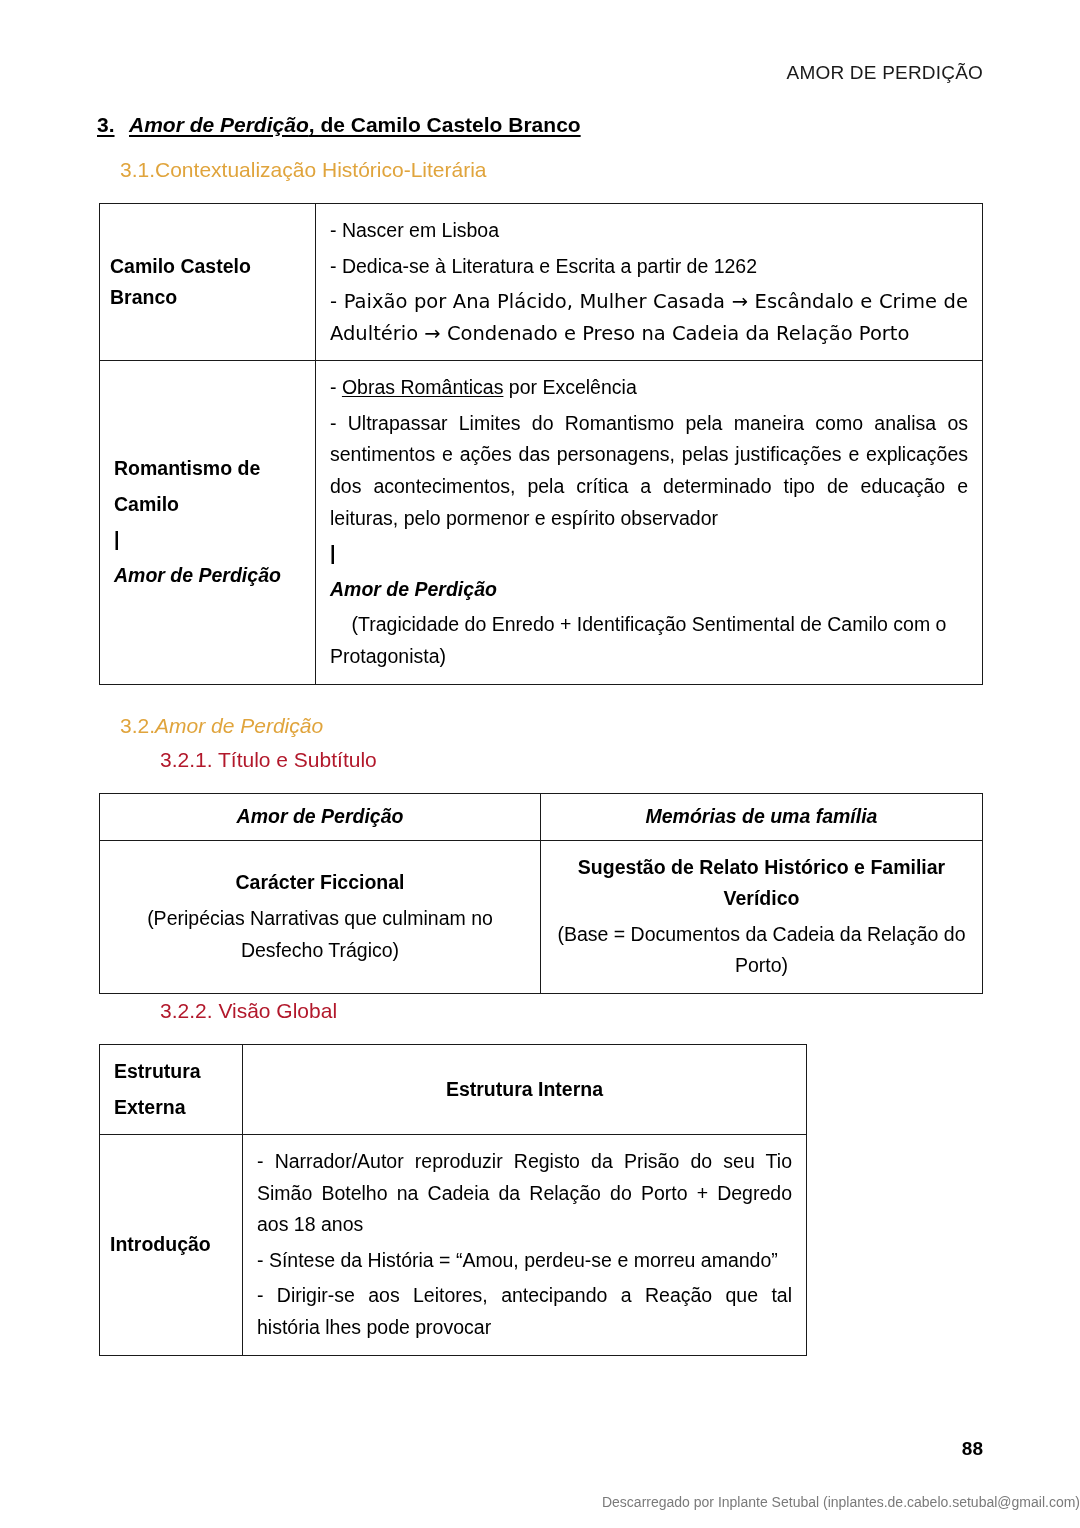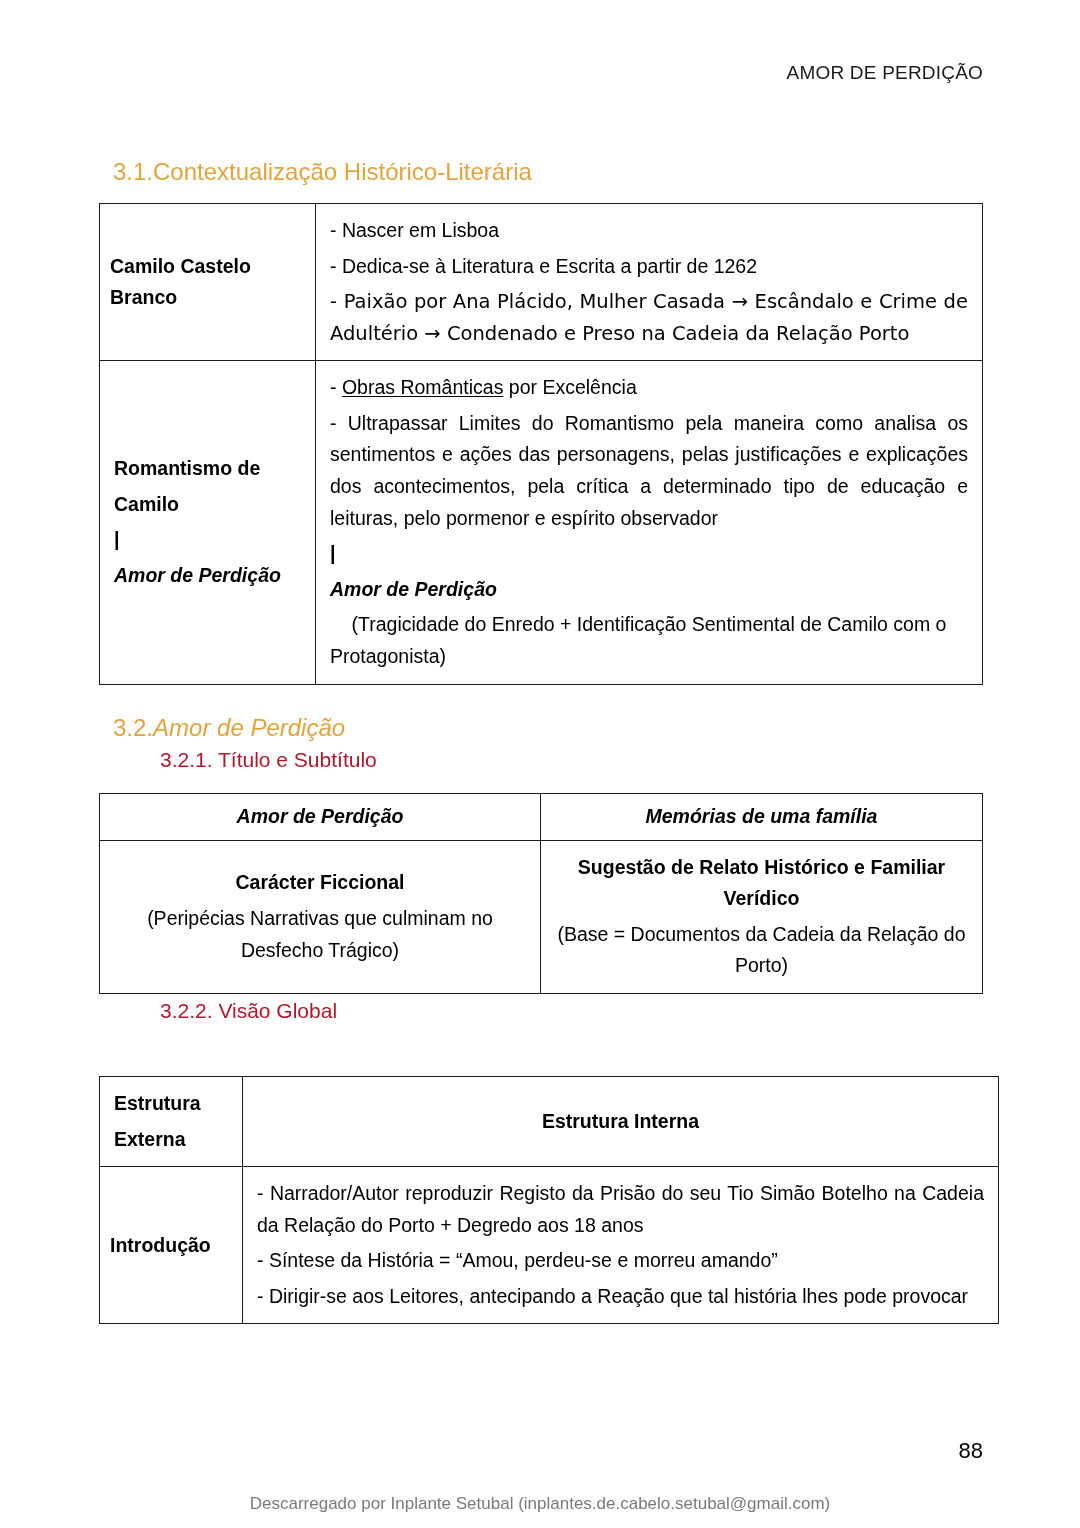--- a/index.html
+++ b/index.html
@@ -53,23 +53,23 @@
   .h-main .underlined {
     text-decoration: underline;
     text-underline-offset: 3px;
   }
   .h-main .ital {
     font-style: italic;
   }
 
   .h-sub1 {
     position: absolute;
-    left: 113px;
+    left: 120px;
     top: 158px;
-    font-size: 24px;
+    font-size: 21px;
     color: #e0a43c;
     white-space: nowrap;
   }
   .h-sub1 .it {
     font-style: italic;
   }
 
   .h-sub2 {
     position: absolute;
     left: 160px;
@@ -127,49 +127,52 @@
 
   
   #table-contextualizacao { left: 99px; top: 203px; width: 884px; }
   #table-contextualizacao .c1 { width: 216px; }
 
   
   #table-titulo { left: 99px; top: 793px; width: 884px; }
   #table-titulo .c1 { width: 441px; }
 
   
-  #table-visao-global { left: 99px; top: 1076px; width: 900px; border-radius: 14px; }
+  #table-visao-global { left: 99px; top: 1044px; width: 708px; border-radius: 14px; }
   #table-visao-global .c1 { width: 143px; }
 
   
   .page-number {
     position: absolute;
     right: 97px;
     top: 1438px;
-    font-size: 22px;
-    font-weight: normal;
+    font-size: 19px;
+    font-weight: bold;
     color: #000;
   }
   .download-note {
     position: absolute;
     left: 0;
     right: 0;
     top: 1494px;
-    text-align: center;
-    font-size: 17px;
+    text-align: right;
+    font-size: 14px;
     color: #7a7a7a;
   }
 </style>
 </head>
 <body>
 
 <div class="page">
 
   <div class="running-header">AMOR DE PERDIÇÃO</div>
 
+  <div class="h-main">
+    <span class="num underlined">3.</span><span class="underlined ital">Amor de Perdição</span><span class="underlined">, de Camilo Castelo Branco</span>
+  </div>
 
   <div class="h-sub1">3.1.Contextualização Histórico-Literária</div>
 
   <table class="doc-table" id="table-contextualizacao">
     <colgroup>
         <col class="c1">
         <col>
       </colgroup>
     <tbody>
       <tr>

